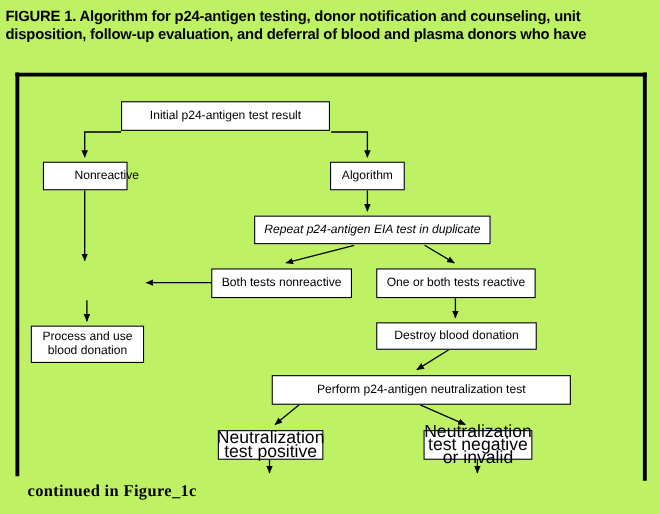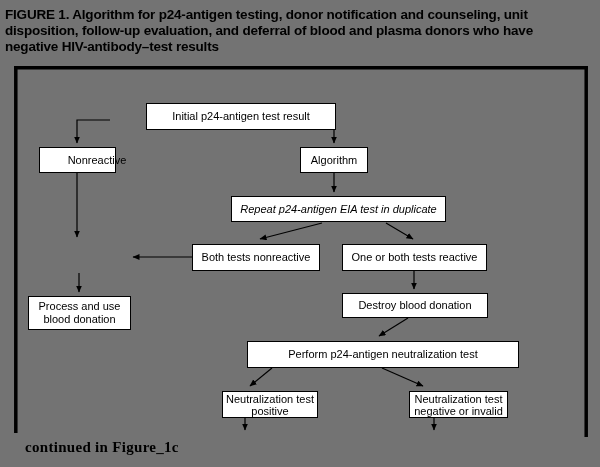--- a/index.html
+++ b/index.html
@@ -1,20 +1,20 @@
 <!DOCTYPE html>
 <html><head>
 <meta charset="utf-8">
 <style>
   html, body { margin: 0; padding: 0; background: #fff; }
   .page {
     position: relative;
     width: 600px;
     height: 467px;
-    background: #737373;
+    background: #bef264;
     color: #000000;
     font-family: "Liberation Sans", sans-serif;
     overflow: hidden;
   }
   .title {
     position: absolute;
     left: 5px;
     top: 7px;
     width: 592px;
     font-weight: bold;
@@ -37,41 +37,40 @@
     background: #fff;
     display: flex;
     align-items: center;
     justify-content: center;
     text-align: center;
     font-size: 11px;
     line-height: 13px;
     padding: 1px 2px;
     color: #000;
   }
-  .node.small { font-size: 11px; line-height: 12px; margin-left: 24px; }
+  .node.small { font-size: 16px; line-height: 12px; }
   .footer-note {
     position: absolute;
     left: 25px;
     top: 439px;
     font-family: "Liberation Serif", serif;
     font-weight: bold;
     font-size: 15px;
     letter-spacing: 0.3px;
     color: #000;
   }
 </style>
 </head>
 <body>
 
 <div class="page">
 
   <div class="title">
     <div>FIGURE 1. Algorithm for p24-antigen testing, donor notification and counseling, unit</div>
     <div>disposition, follow-up evaluation, and deferral of blood and plasma donors who have</div>
-    <div>negative HIV-antibody–test results</div>
   </div>
 
   <svg class="connectors" viewBox="0 0 600 467" xmlns="http://www.w3.org/2000/svg">
     <defs>
       <marker id="ah" markerWidth="8" markerHeight="8" refX="6.5" refY="3" orient="auto" markerUnits="userSpaceOnUse">
         <path d="M0,0 L7,3 L0,6 Z" fill="#000"></path>
       </marker>
     </defs>
 
     <g stroke="#000" stroke-width="3.5">
@@ -91,21 +90,21 @@
       <line x1="79" y1="273" x2="79" y2="292" marker-end="url(#ah)"></line>
       <line x1="414" y1="271" x2="414" y2="289" marker-end="url(#ah)"></line>
       <line x1="408" y1="318" x2="379" y2="336" marker-end="url(#ah)"></line>
       <line x1="272" y1="368" x2="250" y2="386" marker-end="url(#ah)"></line>
       <line x1="382" y1="368" x2="423" y2="386" marker-end="url(#ah)"></line>
       <line x1="245" y1="418" x2="245" y2="430" marker-end="url(#ah)"></line>
       <line x1="434" y1="418" x2="434" y2="430" marker-end="url(#ah)"></line>
     </g>
   </svg>
 
-  <div class="node" style="left:110px; top:103px; width:190px; height:27px;margin-left:36px;">Initial p24-antigen test result</div>
+  <div class="node" style="left:110px; top:92px; width:190px; height:27px;">Initial p24-antigen test result</div>
 
   <div class="node" style="left:39px; top:147px; width:77px; height:26px;padding-left:41px;">Nonreactive</div>
 
   <div class="node" style="left:300px; top:147px; width:68px; height:26px;">Algorithm</div>
 
   <div class="node" style="left:231px; top:196px; width:215px; height:26px;font-style:italic;">Repeat p24-antigen EIA test in duplicate</div>
 
   <div class="node" style="left:192px; top:244px; width:128px; height:27px;">Both tests nonreactive</div>
 
   <div class="node" style="left:342px; top:244px; width:145px; height:27px;">One or both tests reactive</div>

